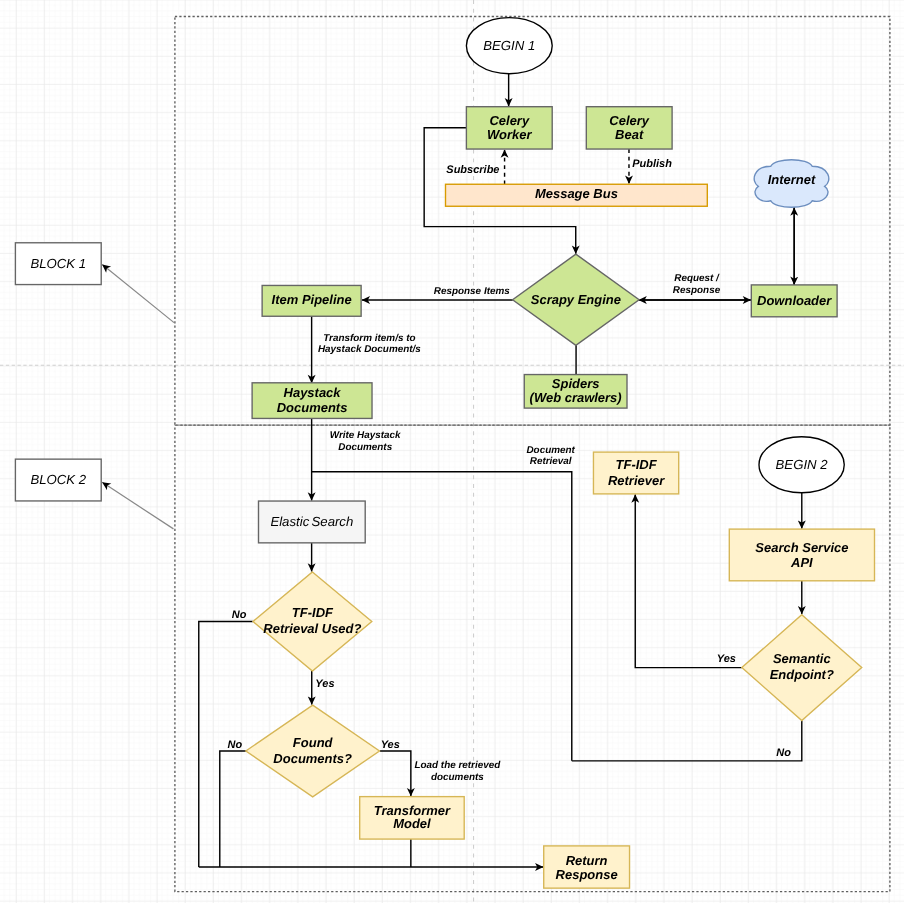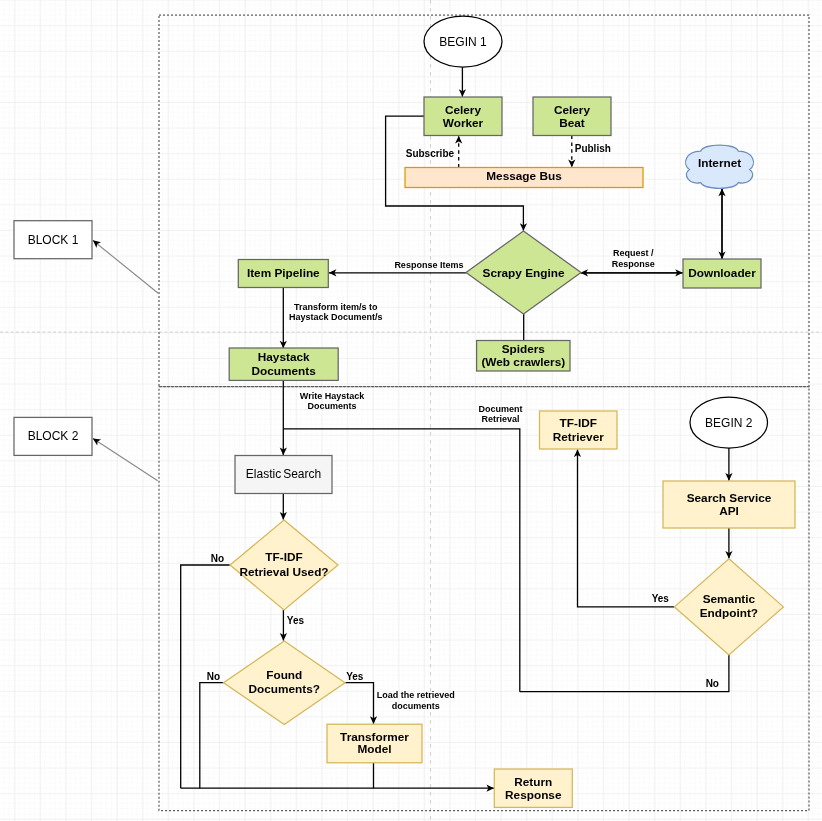--- a/index.html
+++ b/index.html
@@ -1,17 +1,17 @@
 <!DOCTYPE html>
 <html><head>
 <meta charset="utf-8">
 <style>
 html,body{margin:0;padding:0;background:#fff;}
 body{width:822px;height:821px;overflow:hidden;font-family:"Liberation Sans",sans-serif;}
-#stage{position:relative;width:818px;height:821px;}
+#stage{position:relative;width:818px;height:821px;font-style:italic;}
 svg{display:block;}
 text{font-family:"Liberation Sans",sans-serif;fill:#000;}
 .nlabel{font-size:11.8px;font-weight:bold;text-anchor:middle;}
 .nlabel-plain{font-size:12px;font-weight:normal;text-anchor:middle;}
 .tight-space{word-spacing:-1.3px;}
 .elabel{font-size:9px;font-weight:bold;text-anchor:middle;}
 .elabel10{font-size:10px;font-weight:bold;text-anchor:middle;}
 .edge{fill:none;stroke:#000;stroke-width:1.3;stroke-linejoin:miter;stroke-linecap:butt;}
 .edge-dash{fill:none;stroke:#000;stroke-width:1.3;stroke-dasharray:3.5 3.4;}
 .blockline{fill:none;stroke:#888;stroke-width:1.1;}

